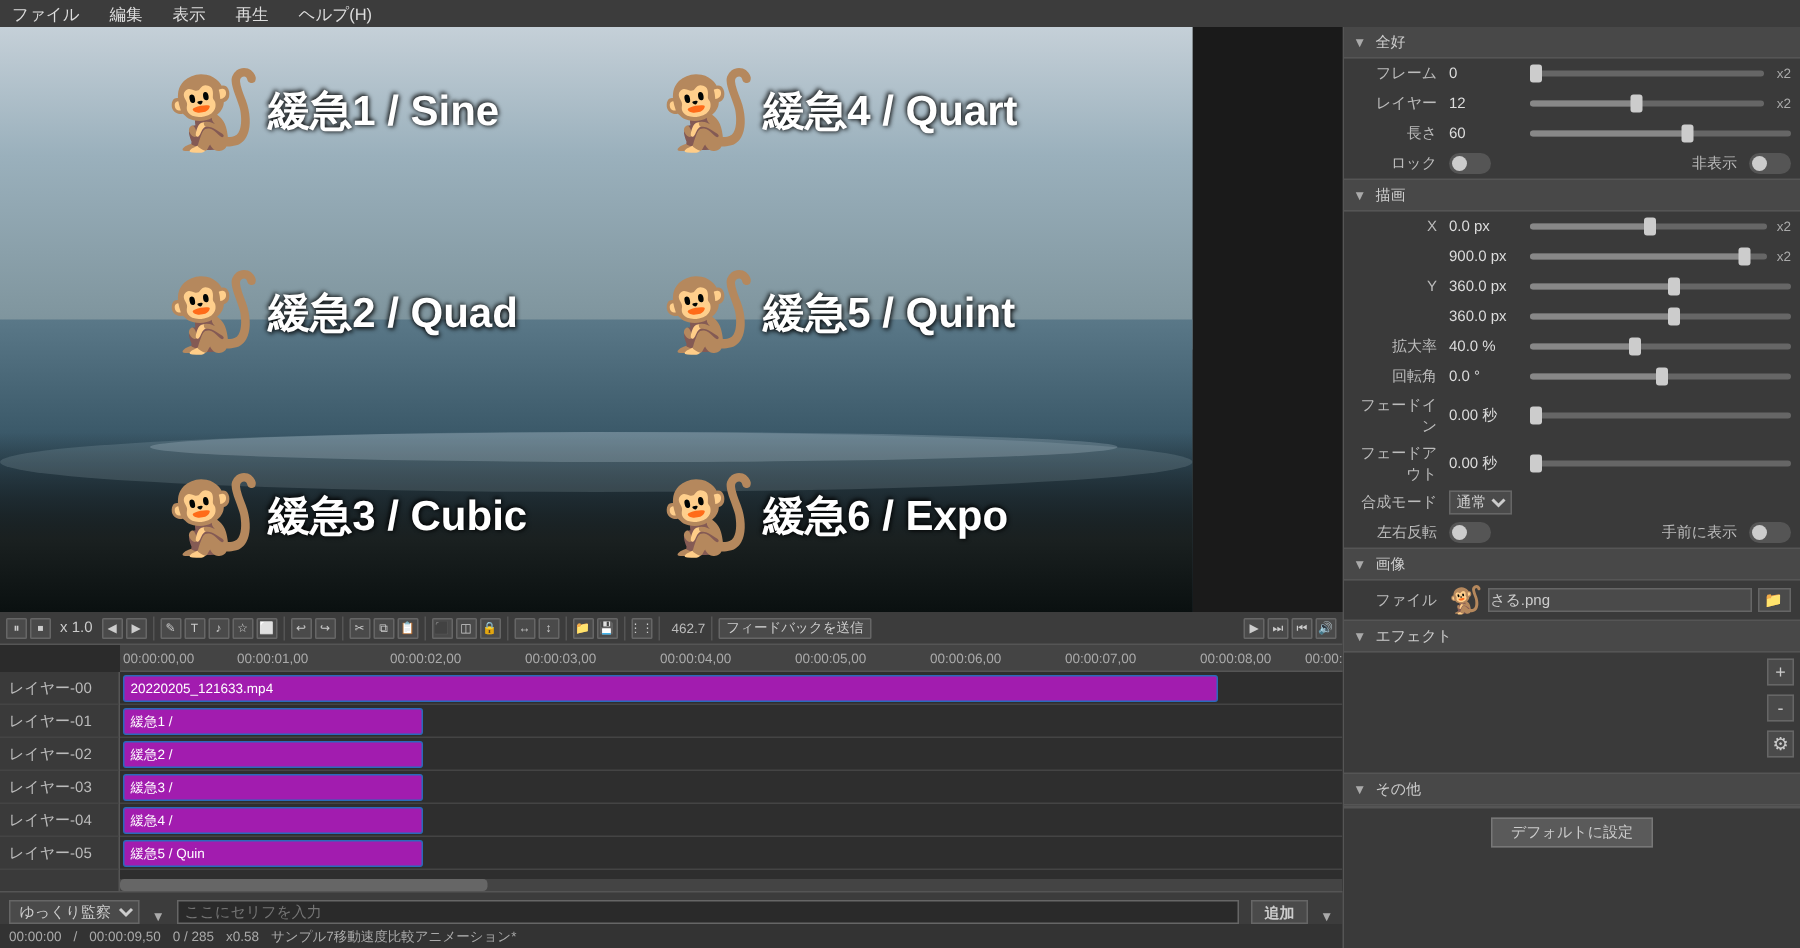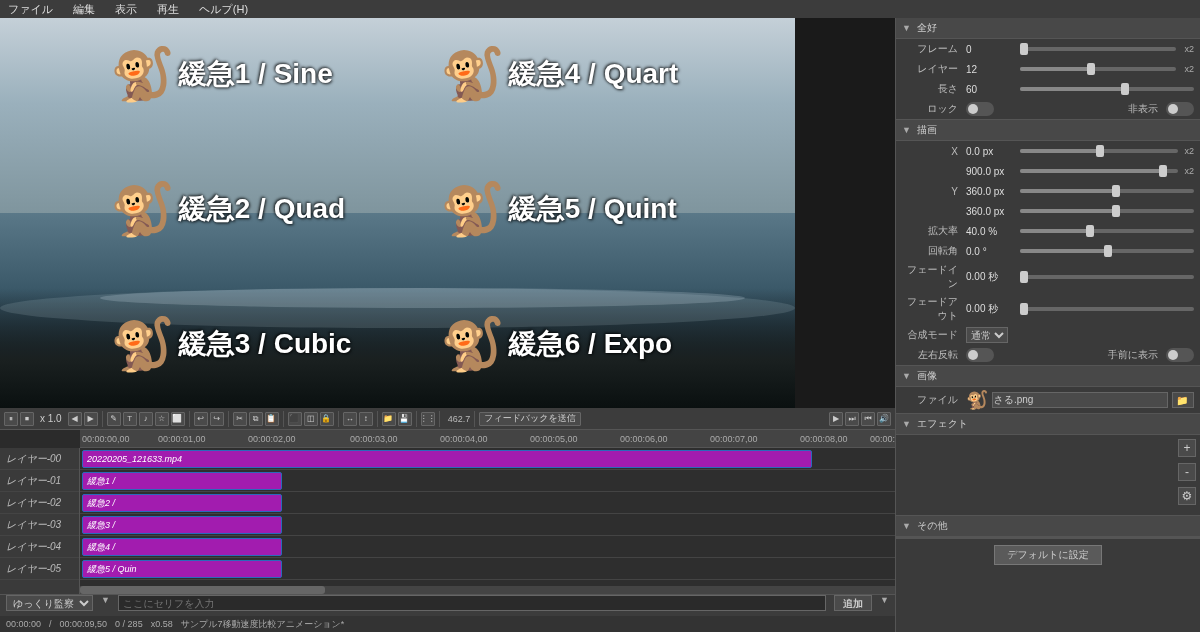--- a/index.html
+++ b/index.html
@@ -48,21 +48,21 @@
     .timeline-area { display: flex; flex: 1; min-height: 0; }
     .timeline-tracks-labels { width: 80px; background: #3a3a3a; flex-shrink: 0; border-right: 1px solid #555; }
     .track-label { height: 22px; display: flex; align-items: center; padding: 0 6px; font-size: 10px; color: #bbb; border-bottom: 1px solid #444; }
     
     .timeline-tracks { flex: 1; overflow-x: hidden; position: relative; background: #2e2e2e; }
     .track-row { height: 22px; border-bottom: 1px solid #444; position: relative; }
     .track-clip { position: absolute; height: 18px; top: 2px; border-radius: 2px; display: flex; align-items: center; padding: 0 4px; font-size: 9px; color: white; overflow: hidden; cursor: pointer; }
     .track-clip.blue { background: #a21caf; border: 1px solid #2a6aba; }
 
     
-    .bottom-bar { height: 22px; background: #3c3c3c; display: flex; align-items: flex-start; padding: 0 6px; gap: 8px; flex-shrink: 0; border-top: 1px solid #555; }
+    .bottom-bar { height: 22px; background: #3c3c3c; display: flex; align-items: flex-end; padding: 0 6px; gap: 8px; flex-shrink: 0; border-top: 1px solid #555; }
     .playback-select { background: #4a4a4a; border: 1px solid #666; color: #ccc; font-size: 10px; padding: 1px 2px; height: 16px; }
     .text-input { background: #2a2a2a; border: 1px solid #666; color: #ccc; font-size: 10px; padding: 1px 4px; height: 16px; flex: 1; }
     .add-btn { background: #4a4a4a; border: 1px solid #666; color: #ccc; font-size: 10px; padding: 1px 8px; height: 16px; cursor: pointer; font-weight: bold; }
 
     
     .status-bar { height: 16px; background: #333; display: flex; align-items: center; padding: 0 6px; font-size: 9px; color: #aaa; gap: 8px; flex-shrink: 0; }
 
     
     .playback-toolbar { height: 22px; background: #3c3c3c; border-bottom: 1px solid #555; display: flex; align-items: center; padding: 0 4px; gap: 2px; flex-shrink: 0; }
 
@@ -173,31 +173,31 @@
       <div style="flex:1"></div>
       <div class="small-btn">▶</div>
       <div class="small-btn">⏭</div>
       <div class="small-btn">⏮</div>
       <div class="small-btn">🔊</div>
     </div>
 
     <div class="timeline-ruler" style="margin-left:80px;">
       <span class="ruler-label" style="left:2px;">00:00:00,00</span>
       <span class="ruler-label" style="left:78px;">00:00:01,00</span>
-      <span class="ruler-label" style="left:168px;">00:00:02,00</span>
+      <span class="ruler-label" style="left:180px;">00:00:02,00</span>
       <span class="ruler-label" style="left:270px;">00:00:03,00</span>
       <span class="ruler-label" style="left:360px;">00:00:04,00</span>
       <span class="ruler-label" style="left:450px;">00:00:05,00</span>
       <span class="ruler-label" style="left:540px;">00:00:06,00</span>
       <span class="ruler-label" style="left:630px;">00:00:07,00</span>
       <span class="ruler-label" style="left:720px;">00:00:08,00</span>
       <span class="ruler-label" style="left:790px;">00:00:09,00</span>
     </div>
 
-    <div class="timeline-area" style="flex:1;min-height:0;font-style:italic;">
+    <div class="timeline-area" style="flex:1;min-height:0;">
 
       <div class="timeline-tracks-labels">
         <div class="track-label">レイヤー-00</div>
         <div class="track-label">レイヤー-01</div>
         <div class="track-label">レイヤー-02</div>
         <div class="track-label">レイヤー-03</div>
         <div class="track-label">レイヤー-04</div>
         <div class="track-label">レイヤー-05</div>
       </div>
 

